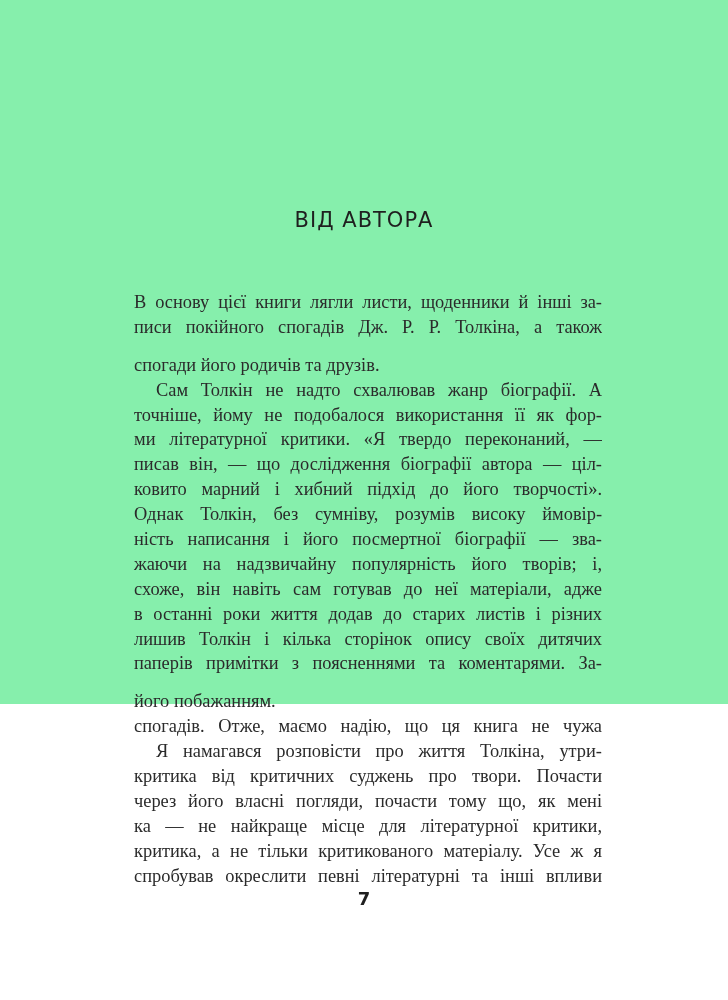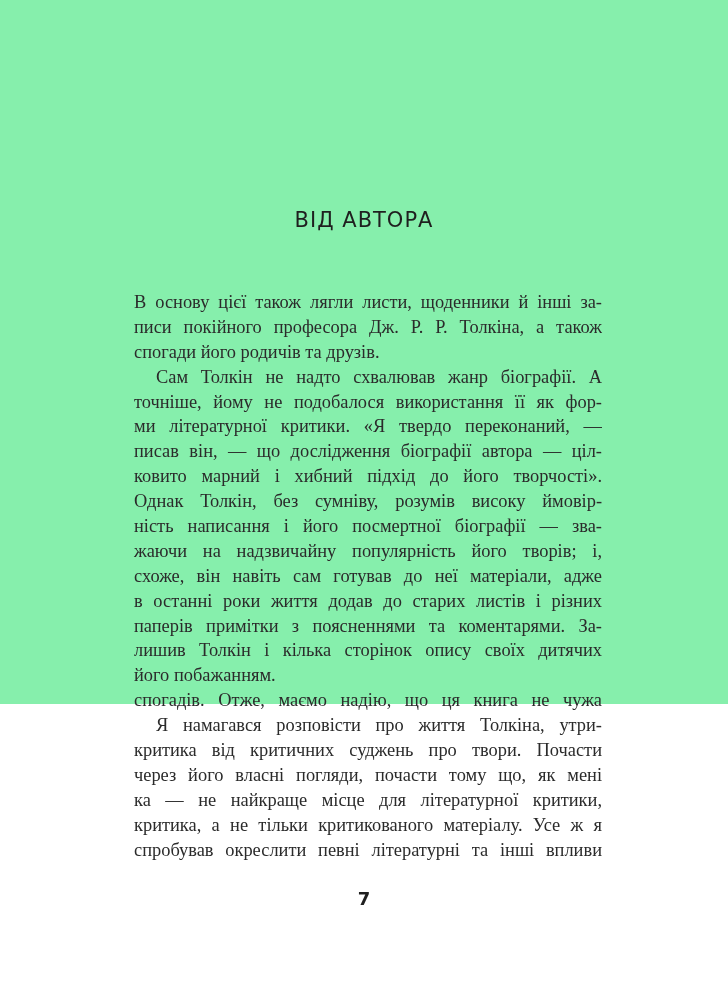--- a/index.html
+++ b/index.html
@@ -46,20 +46,21 @@
     }
     .line {
       display: block;
       white-space: nowrap;
       text-align: justify;
       text-align-last: justify;
       height: 24.9px;
     }
     .line.last {
       text-align-last: left;
+      margin-top: 13px;
     }
     .line.indent {
       padding-left: 22px;
     }
     .page-number {
       position: absolute;
       left: 0;
       width: 728px;
       top: 888px;
       text-align: center;
@@ -70,37 +71,37 @@
     }
   </style>
 </head>
 <body>
 
 <div class="page">
   <h1 class="chapter-title">ВІД АВТОРА</h1>
 
   <div class="body-text" id="body-text">
       <div>
-        <span class="line">В основу цієї також лягли листи, щоденники й інші за-</span>
-        <span class="line">писи покійного професора Дж. Р. Р. Толкіна, а також</span>
+        <span class="line">В основу цієї книги лягли листи, щоденники й інші за-</span>
+        <span class="line">писи покійного спогадів Дж. Р. Р. Толкіна, а також</span>
         <span class="line last">спогади його родичів та друзів.</span>
       </div>
       <div>
         <span class="line indent">Сам Толкін не надто схвалював жанр біографії. А</span>
         <span class="line">точніше, йому не подобалося використання її як фор-</span>
         <span class="line">ми літературної критики. «Я твердо переконаний, —</span>
         <span class="line">писав він, — що дослідження біографії автора — ціл-</span>
         <span class="line">ковито марний і хибний підхід до його творчості».</span>
         <span class="line">Однак Толкін, без сумніву, розумів високу ймовір-</span>
         <span class="line">ність написання і його посмертної біографії — зва-</span>
         <span class="line">жаючи на надзвичайну популярність його творів; і,</span>
         <span class="line">схоже, він навіть сам готував до неї матеріали, адже</span>
         <span class="line">в останні роки життя додав до старих листів і різних</span>
+        <span class="line">лишив Толкін і кілька сторінок опису своїх дитячих</span>
         <span class="line">паперів примітки з поясненнями та коментарями. За-</span>
-        <span class="line">лишив Толкін і кілька сторінок опису своїх дитячих</span>
         <span class="line last">його побажанням.</span>
         <span class="line">спогадів. Отже, маємо надію, що ця книга не чужа</span>
       </div>
       <div>
         <span class="line indent">Я намагався розповісти про життя Толкіна, утри-</span>
         <span class="line">критика від критичних суджень про твори. Почасти</span>
         <span class="line">через його власні погляди, почасти тому що, як мені</span>
         <span class="line">ка — не найкраще місце для літературної критики,</span>
         <span class="line">критика, а не тільки критикованого матеріалу. Усе ж я</span>
         <span class="line">спробував окреслити певні літературні та інші впливи</span>

